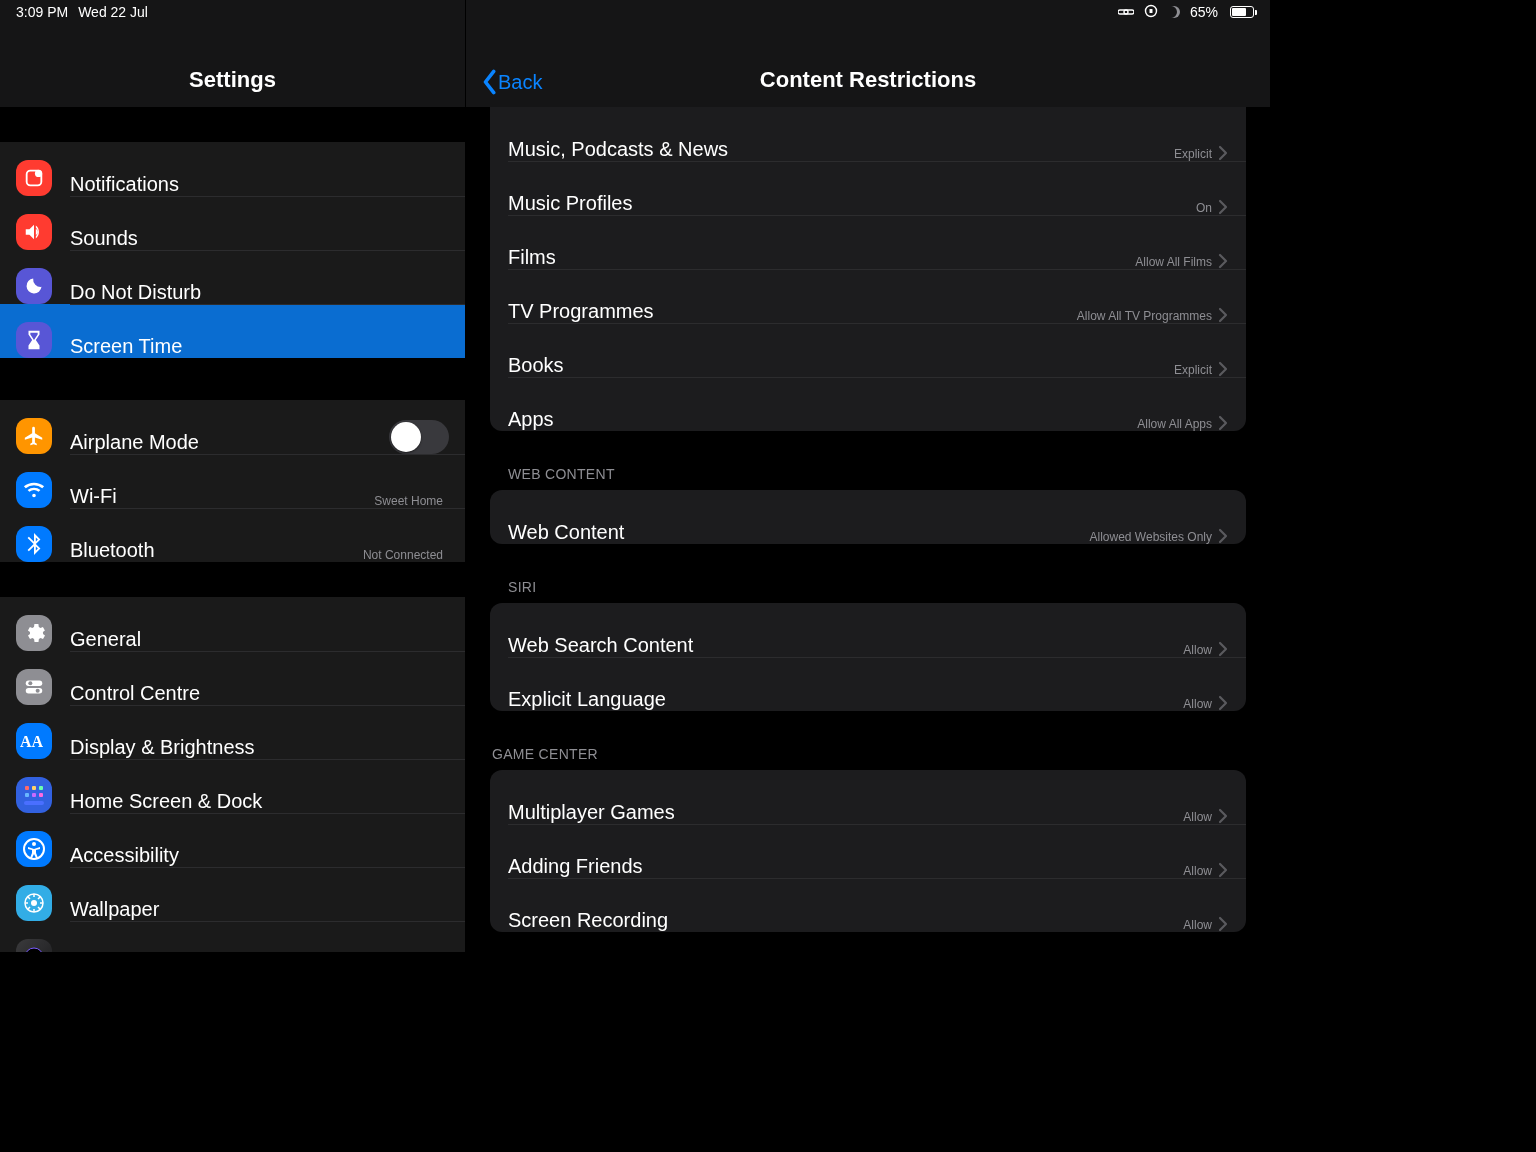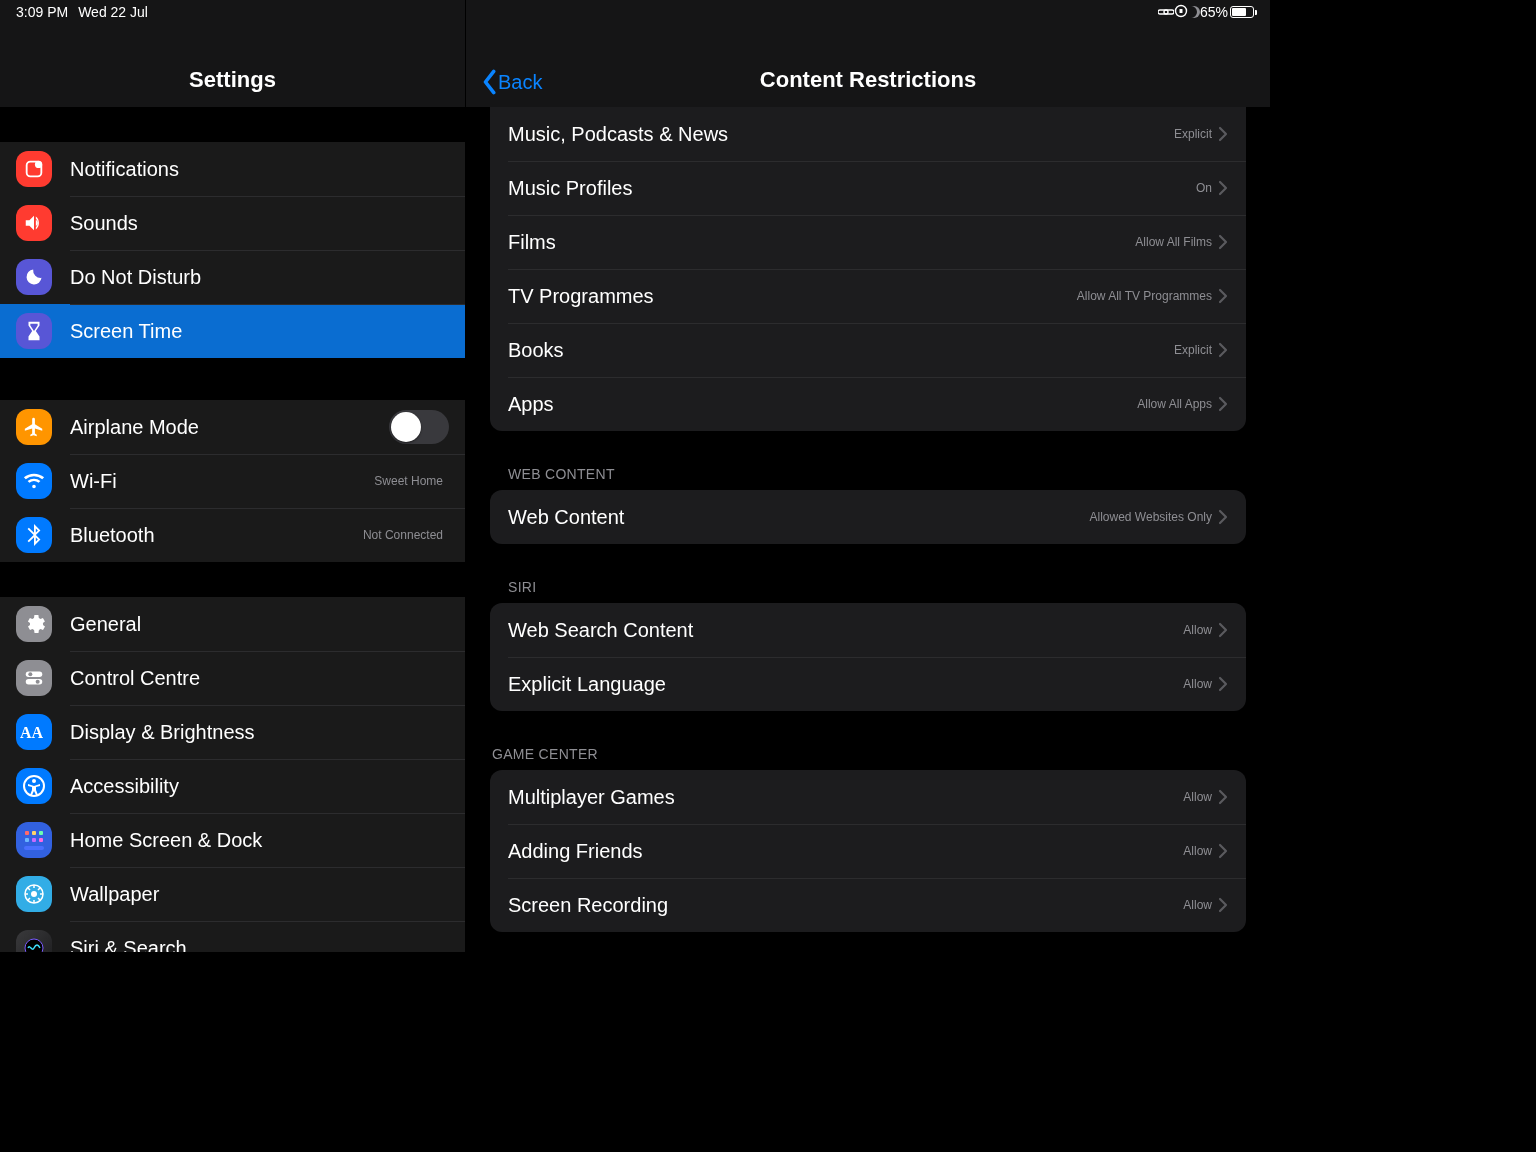--- a/index.html
+++ b/index.html
@@ -23,21 +23,21 @@
     position:relative;
   }
 
   
   .status-bar{
     position:absolute;top:0;left:0;right:0;height:24px;
     display:flex;justify-content:space-between;align-items:center;
     font-size:14px;padding:5px 16px;z-index:10;text-align:center;
   }
   .status-left{display:flex;gap:10px;align-items:center}
-  .status-right{display:flex;gap:0;align-items:center}
+  .status-right{display:flex;gap:10px;align-items:center}
   .battery{
     width:24px;height:12px;border:1px solid #fff;border-radius:3px;
     position:relative;display:inline-block;margin-left:2px;
   }
   .battery::after{content:"";position:absolute;right:-4px;top:3px;width:2px;height:5px;background:#fff;border-radius:0 1px 1px 0}
   .battery .fill{position:absolute;left:1px;top:1px;bottom:1px;width:64%;background:#fff;border-radius:1px}
 
   
   .split{display:flex;height:100%;width:100%}
   .sidebar{width:465px;flex:none;background:var(--bg);display:flex;flex-direction:column;overflow:hidden}
@@ -68,21 +68,21 @@
   .group-header{
     font-size:14px;color:var(--muted);
     padding:0 20px 8px 20px;
     text-transform:uppercase;letter-spacing:0.3px;
   }
   .main .group .cells{background:var(--cell2);border-radius:12px;margin:0 24px;overflow:hidden}
   .main .group.first-main{margin-top:0}
   .main .group.first-main .cells{border-radius:0 0 12px 12px}
 
   .cell{
-    display:flex;align-items:center;
+    display:flex;align-items:flex-end;
     min-height:54px;
     padding:0 16px;
     position:relative;
     font-size:20px;
     cursor:pointer;
   }
   .sidebar .cell{background:var(--cell);min-height:54px;padding-left:16px}
   .sidebar .cell.selected{background:var(--selected)}
   .sidebar .group .cells{overflow:hidden}
   .main .cell{min-height:54px;padding:0 18px}
@@ -257,42 +257,42 @@
             </div>
             <div class="cell">
               <div class="icon bg-blue">
                 <svg width="28" height="22">
                   <text x="0" y="17" font-size="16" font-weight="600" fill="#fff" font-family="-apple-system">AA</text>
                 </svg>
               </div>
               <div class="label">Display &amp; Brightness</div>
             </div>
             <div class="cell">
-              <div class="icon bg-blue">
-                <svg width="24" height="24" viewBox="0 0 24 24">
-                  <circle cx="12" cy="12" r="10" fill="none" stroke="#fff" stroke-width="2"></circle>
-                  <circle cx="12" cy="7" r="2" fill="#fff"></circle>
-                  <path fill="#fff" d="M6 10l6 2 6-2v2l-4 1v3l2 5h-2l-2-4-2 4H8l2-5v-3l-4-1z"></path>
-                </svg>
-              </div>
-              <div class="label">Accessibility</div>
-            </div>
-            <div class="cell">
               <div class="icon bg-dock">
                 <svg width="24" height="24" viewBox="0 0 24 24">
                   <rect x="3" y="3" width="4" height="4" rx="1" fill="#ff6a6a"></rect>
                   <rect x="10" y="3" width="4" height="4" rx="1" fill="#ffd36a"></rect>
                   <rect x="17" y="3" width="4" height="4" rx="1" fill="#6affb0"></rect>
                   <rect x="3" y="10" width="4" height="4" rx="1" fill="#6ab7ff"></rect>
                   <rect x="10" y="10" width="4" height="4" rx="1" fill="#c76aff"></rect>
                   <rect x="17" y="10" width="4" height="4" rx="1" fill="#ff6ae0"></rect>
                   <rect x="2" y="18" width="20" height="4" rx="2" fill="#4a6fff"></rect>
                 </svg>
               </div>
               <div class="label">Home Screen &amp; Dock</div>
+            </div>
+            <div class="cell">
+              <div class="icon bg-blue">
+                <svg width="24" height="24" viewBox="0 0 24 24">
+                  <circle cx="12" cy="12" r="10" fill="none" stroke="#fff" stroke-width="2"></circle>
+                  <circle cx="12" cy="7" r="2" fill="#fff"></circle>
+                  <path fill="#fff" d="M6 10l6 2 6-2v2l-4 1v3l2 5h-2l-2-4-2 4H8l2-5v-3l-4-1z"></path>
+                </svg>
+              </div>
+              <div class="label">Accessibility</div>
             </div>
             <div class="cell">
               <div class="icon bg-cyan">
                 <svg width="24" height="24" viewBox="0 0 24 24">
                   <circle cx="12" cy="12" r="9" fill="none" stroke="#fff" stroke-width="1.5"></circle>
                   <circle cx="12" cy="12" r="3" fill="#fff"></circle>
                   <path d="M12 3v3M12 18v3M3 12h3M18 12h3M6 6l2 2M16 16l2 2M18 6l-2 2M8 16l-2 2" stroke="#fff" stroke-width="1.5"></path>
                 </svg>
               </div>
               <div class="label">Wallpaper</div>

